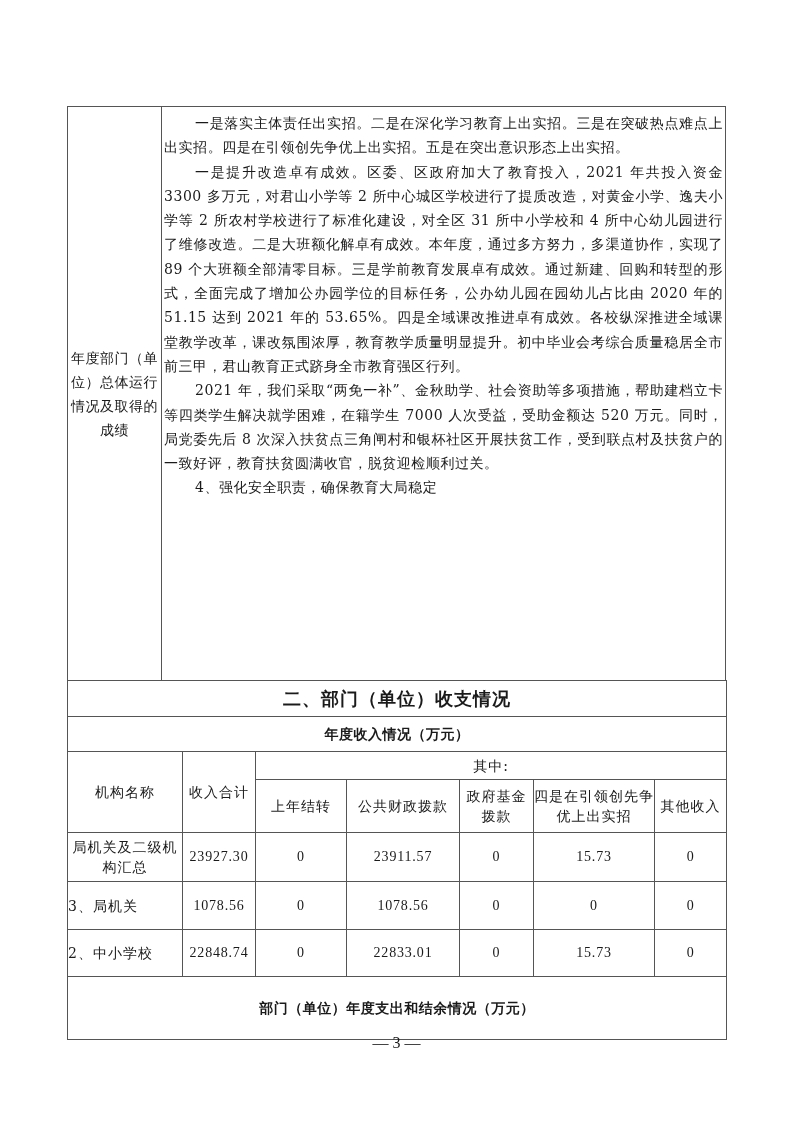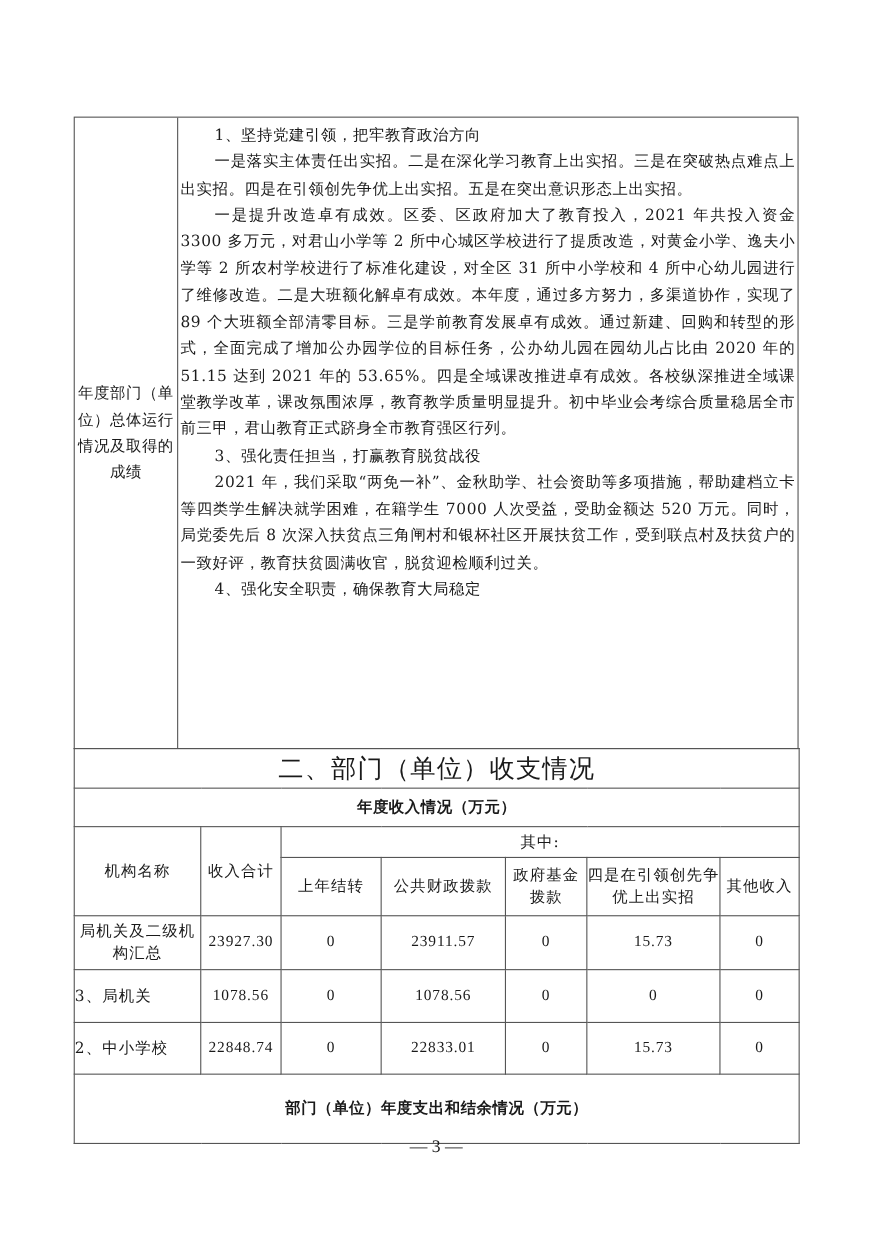--- a/index.html
+++ b/index.html
@@ -19,21 +19,21 @@
   .p { font-size: 14px; line-height: 24.3px; text-align: justify; letter-spacing: 0.55px;
        margin: 0; }
   .p.ind { text-indent: 31px; }
 
   
   .tbl { position: absolute; left: 67px; top: 680px; width: 659px; border-collapse: collapse;
          table-layout: fixed; }
   .tbl td { border: 1.5px solid #555; text-align: center; vertical-align: middle; padding: 0;
             font-size: 14px; line-height: 20px; }
   .tbl .h1 { height: 35px; font-family: "DejaVu Sans", "Liberation Sans", sans-serif;
-             font-size: 23px; font-weight: normal; letter-spacing: 1px; }
+             font-size: 18px; font-weight: bold; letter-spacing: 1px; }
   .tbl .h2 { height: 34px; font-family: "DejaVu Sans", "Liberation Sans", sans-serif;
              font-size: 14px; font-weight: bold; letter-spacing: 0.5px; }
   .tbl .colh { letter-spacing: 1px; }
   .tbl .num { font-family: "Liberation Serif", "DejaVu Serif", serif; font-size: 14px;
               letter-spacing: 0.8px; }
   .tbl .name { text-align: left; letter-spacing: 1px; }
   .tbl .name.c { text-align: center; margin-left: 34px; }
   .tbl .foot { height: 62px; font-family: "DejaVu Sans", "Liberation Sans", sans-serif;
                font-weight: bold; font-size: 14px; letter-spacing: 0.5px; }
 
@@ -43,24 +43,22 @@
 </head>
 <body>
 
 <div class="page">
 
   <div class="sec1">
     <div class="sec1-label">
       <span>年度部门（单位）总体运行情况及取得的成绩</span>
     </div>
     <div class="sec1-body">
-      <p class="p ind">1、坚持党建引领，把牢教育政治方向</p>
       <p class="p ind">一是落实主体责任出实招。二是在深化学习教育上出实招。三是在突破热点难点上出实招。四是在引领创先争优上出实招。五是在突出意识形态上出实招。</p>
       <p class="p ind">一是提升改造卓有成效。区委、区政府加大了教育投入，2021 年共投入资金 3300 多万元，对君山小学等 2 所中心城区学校进行了提质改造，对黄金小学、逸夫小学等 2 所农村学校进行了标准化建设，对全区 31 所中小学校和 4 所中心幼儿园进行了维修改造。二是大班额化解卓有成效。本年度，通过多方努力，多渠道协作，实现了 89 个大班额全部清零目标。三是学前教育发展卓有成效。通过新建、回购和转型的形式，全面完成了增加公办园学位的目标任务，公办幼儿园在园幼儿占比由 2020 年的 51.15 达到 2021 年的 53.65%。四是全域课改推进卓有成效。各校纵深推进全域课堂教学改革，课改氛围浓厚，教育教学质量明显提升。初中毕业会考综合质量稳居全市前三甲，君山教育正式跻身全市教育强区行列。</p>
-      <p class="p ind">3、强化责任担当，打赢教育脱贫战役</p>
       <p class="p ind">2021 年，我们采取“两免一补”、金秋助学、社会资助等多项措施，帮助建档立卡等四类学生解决就学困难，在籍学生 7000 人次受益，受助金额达 520 万元。同时，局党委先后 8 次深入扶贫点三角闸村和银杯社区开展扶贫工作，受到联点村及扶贫户的一致好评，教育扶贫圆满收官，脱贫迎检顺利过关。</p>
       <p class="p ind">4、强化安全职责，确保教育大局稳定</p>
     </div>
   </div>
 
   <table class="tbl">
     <colgroup>
       <col style="width:115px">
         <col style="width:73px">
         <col style="width:91px">

